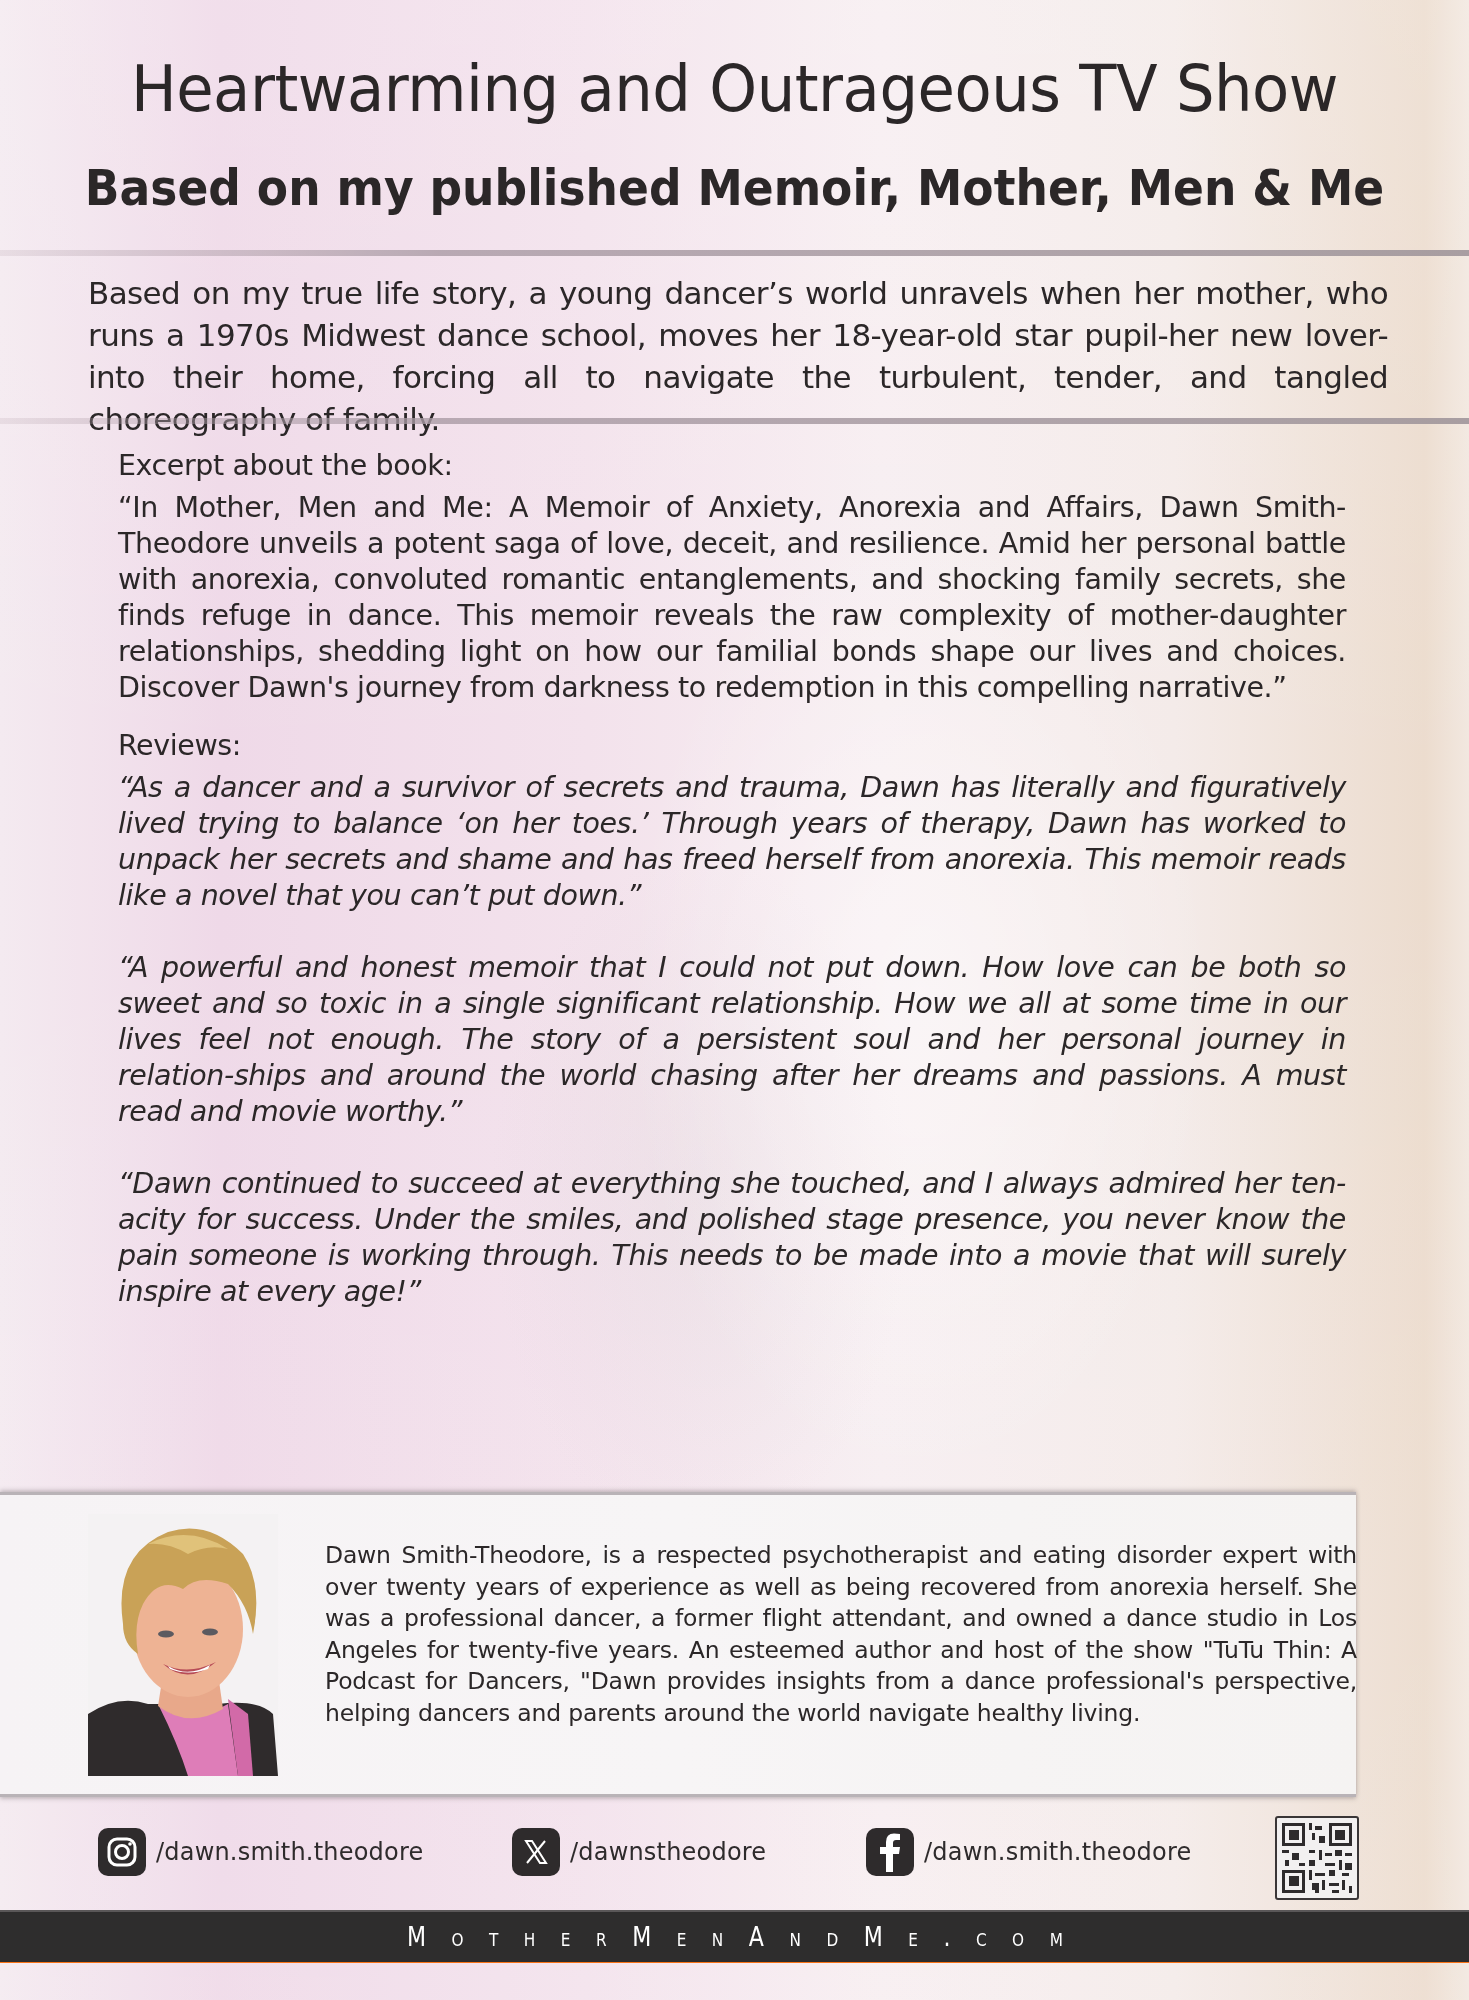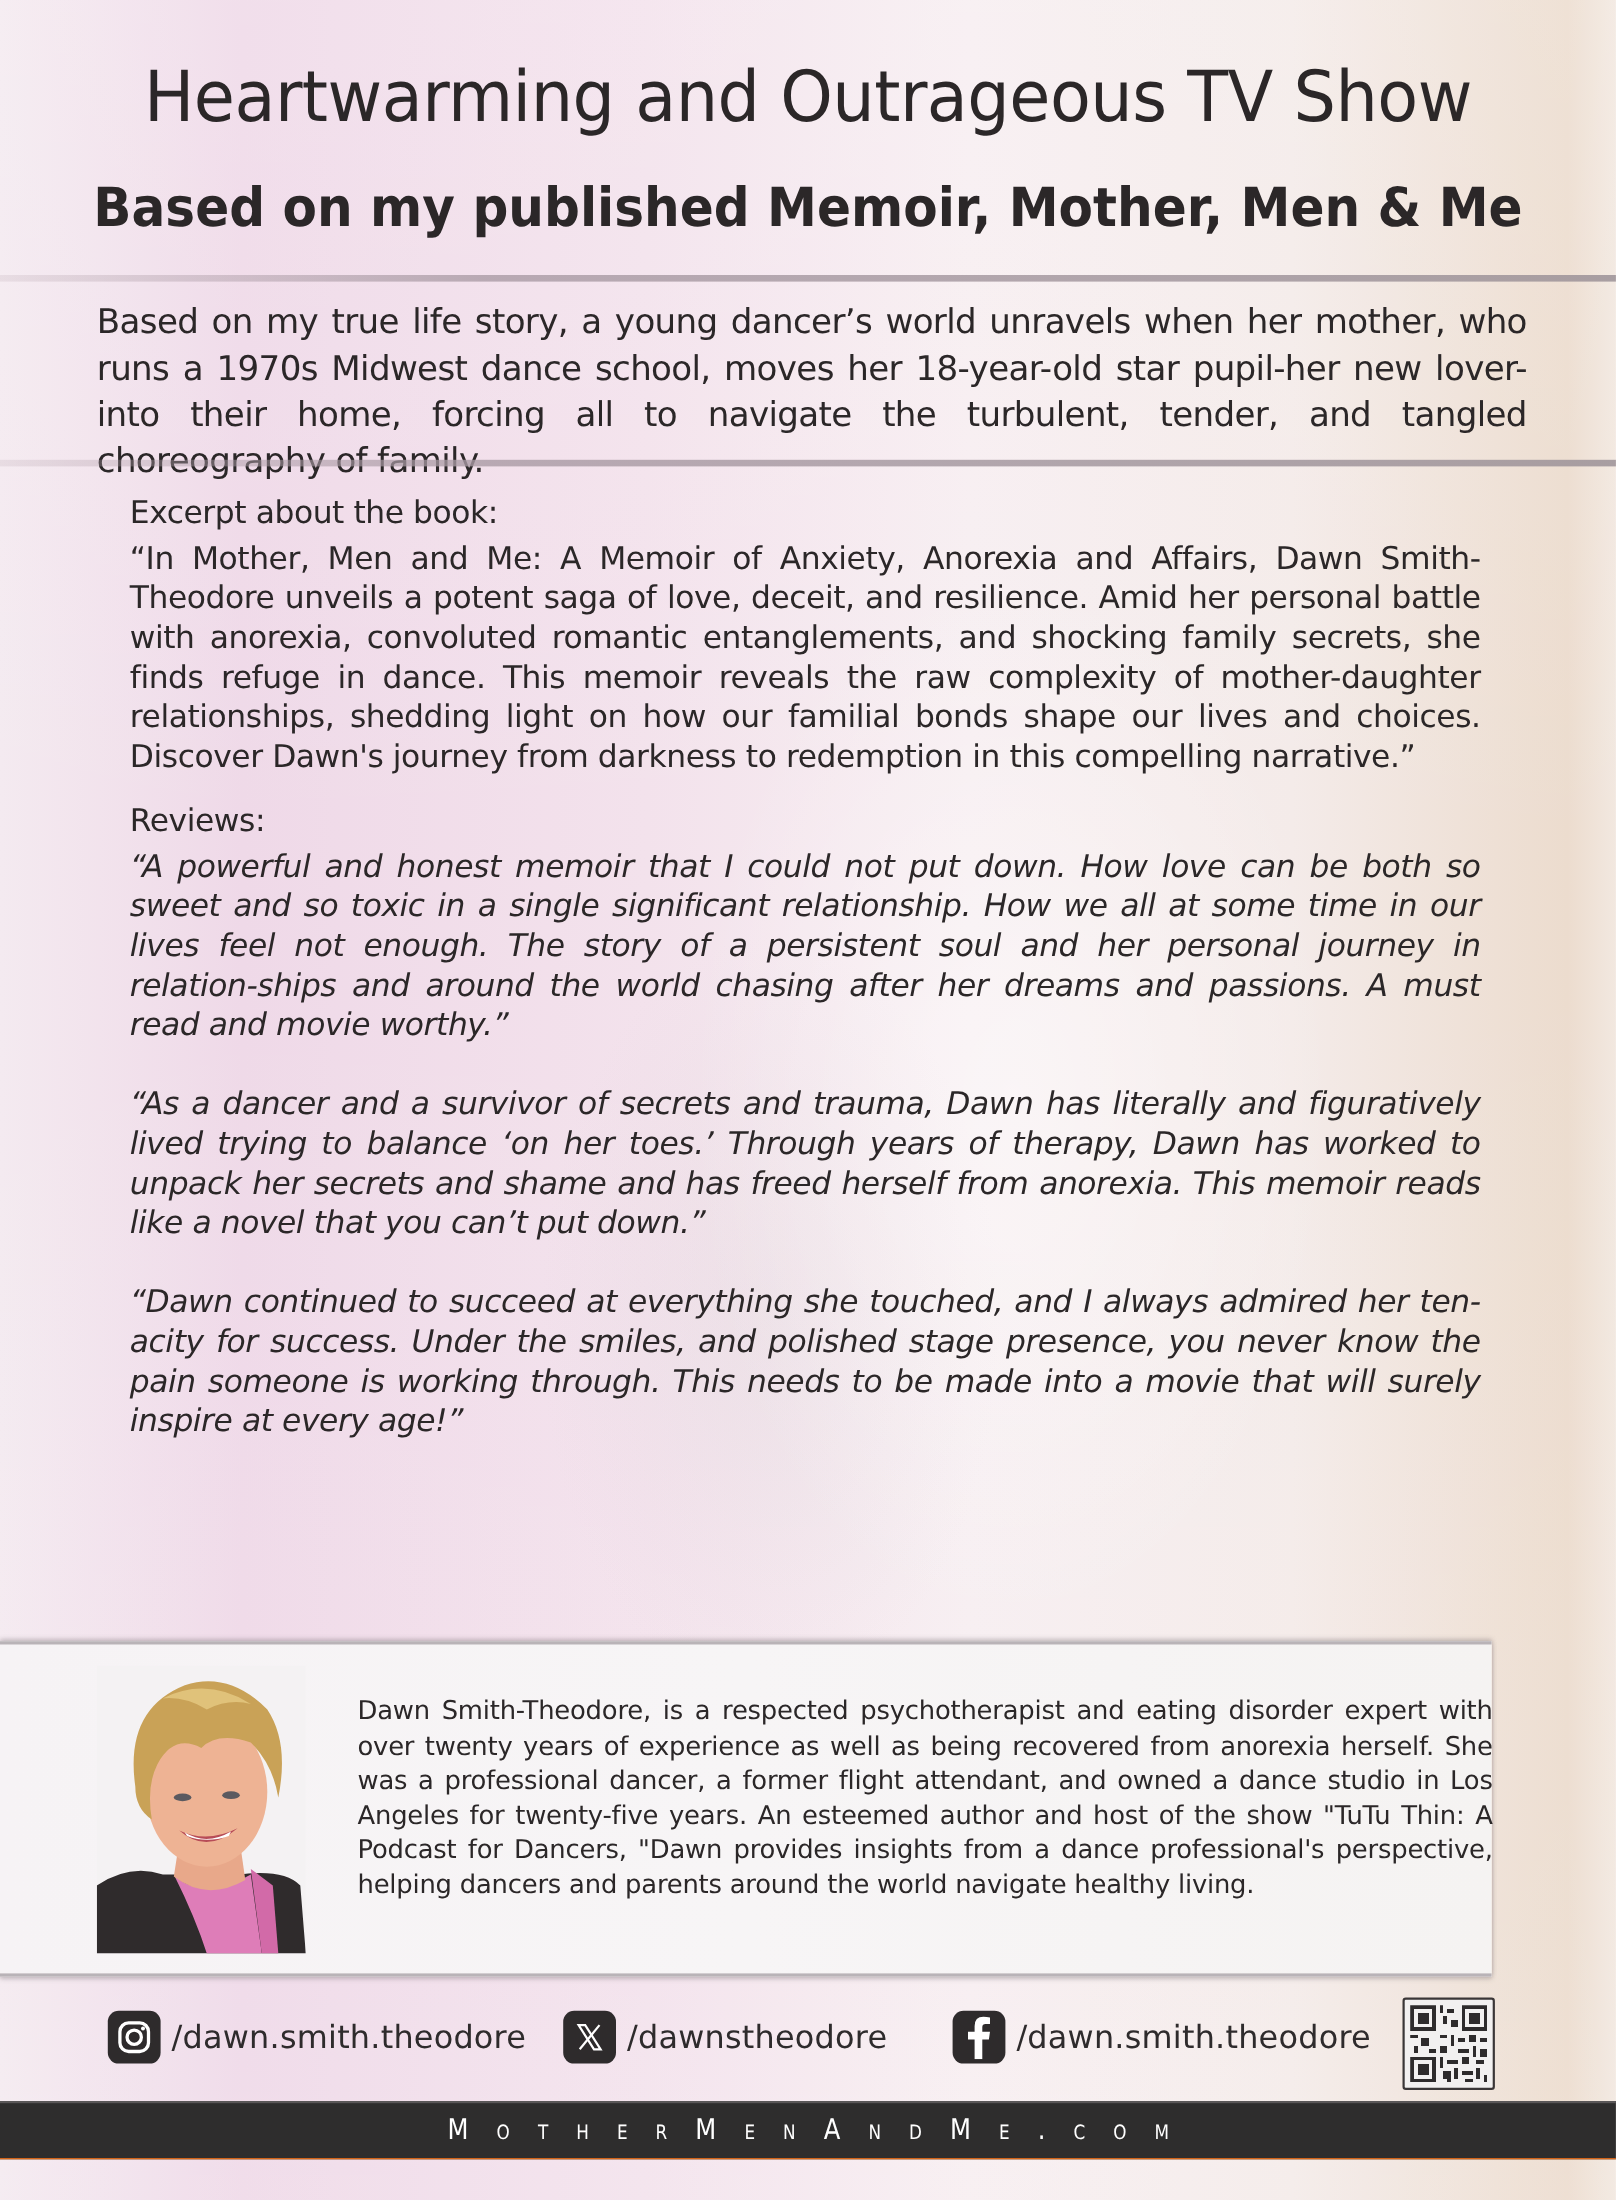--- a/index.html
+++ b/index.html
@@ -66,21 +66,21 @@
     position: absolute; left: 0; width: 1469px; top: 1808px; height: 100px;
   }
   .social {
     position: absolute; top: 20px; display: flex; align-items: center; gap: 10px;
   }
   .social .ico {
     width: 48px; height: 48px; background: #2e2b2c; border-radius: 10px;
     display: flex; align-items: center; justify-content: center;
   }
   .social .handle {
-    font-size: 29px; color: #2e2b2c; letter-spacing: 0.2px;
+    font-size: 24px; color: #2e2b2c; letter-spacing: 0.2px;
   }
   .qr {
     position: absolute; left: 1275px; top: 8px; width: 80px; height: 80px;
     border: 2px solid #3a3637; background: #f2f0f0; border-radius: 3px;
     display: flex; align-items: center; justify-content: center;
   }
   .site-bar {
     position: absolute; left: 0; width: 1469px; top: 1910px; height: 50px;
     background: #2e2d2d; border-top: 2px solid #5a5758; border-bottom: 1px solid #f97316;
     display: flex; align-items: center; justify-content: center;
@@ -102,22 +102,22 @@
 <div class="divider" style="top:250px;"></div>
 
 <p class="synopsis" style="margin:0;">Based on my true life story, a young dancer’s world unravels when her mother, who runs a 1970s Midwest dance school, moves her 18-year-old star pupil-her new lover-into their home, forcing all to navigate the turbulent, tender, and tangled choreography of family.</p>
 
 <div class="divider" style="top:418px;"></div>
 
 <div class="content">
   <p class="section-label">Excerpt about the book:</p>
   <p class="excerpt">“In Mother, Men and Me: A Memoir of Anxiety, Anorexia and Affairs, Dawn Smith-Theodore unveils a potent saga of love, deceit, and resilience. Amid her personal battle with anorexia, convoluted romantic entanglements, and shocking family secrets, she finds refuge in dance. This memoir reveals the raw complexity of mother-daughter relationships, shedding light on how our familial bonds shape our lives and choices. Discover Dawn's journey from darkness to redemption in this compelling narrative.”</p>
   <p class="reviews-label">Reviews:</p>
+  <p class="review">“As a dancer and a survivor of secrets and trauma, Dawn has literally and figuratively lived trying to balance ‘on her toes.’ Through years of therapy, Dawn has worked to unpack her secrets and shame and has freed herself from anorexia. This memoir reads like a novel that you can’t put down.”</p>
   <p class="review">“A powerful and honest memoir that I could not put down. How love can be both so sweet and so toxic in a single significant relationship. How we all at some time in our lives feel not enough. The story of a persistent soul and her personal journey in relation-ships and around the world chasing after her dreams and passions. A must read and movie worthy.”</p>
-  <p class="review">“As a dancer and a survivor of secrets and trauma, Dawn has literally and figuratively lived trying to balance ‘on her toes.’ Through years of therapy, Dawn has worked to unpack her secrets and shame and has freed herself from anorexia. This memoir reads like a novel that you can’t put down.”</p>
   <p class="review">“Dawn continued to succeed at everything she touched, and I always admired her ten-acity for success. Under the smiles, and polished stage presence, you never know the pain someone is working through. This needs to be made into a movie that will surely inspire at every age!”</p>
 </div>
 
 <div class="bio-panel">
   <svg class="portrait" viewBox="0 0 190 262" aria-label="Portrait of Dawn Smith-Theodore">
     <rect width="190" height="262" fill="#f4f2f3"></rect>
 
     <path d="M0 262 L0 200 Q30 180 60 190 L130 190 Q170 185 185 200 L190 262 Z" fill="#2f2b2c"></path>
 
     <path d="M70 190 Q95 215 140 190 L150 262 L100 262 Q90 230 70 190 Z" fill="#de7db8"></path>

